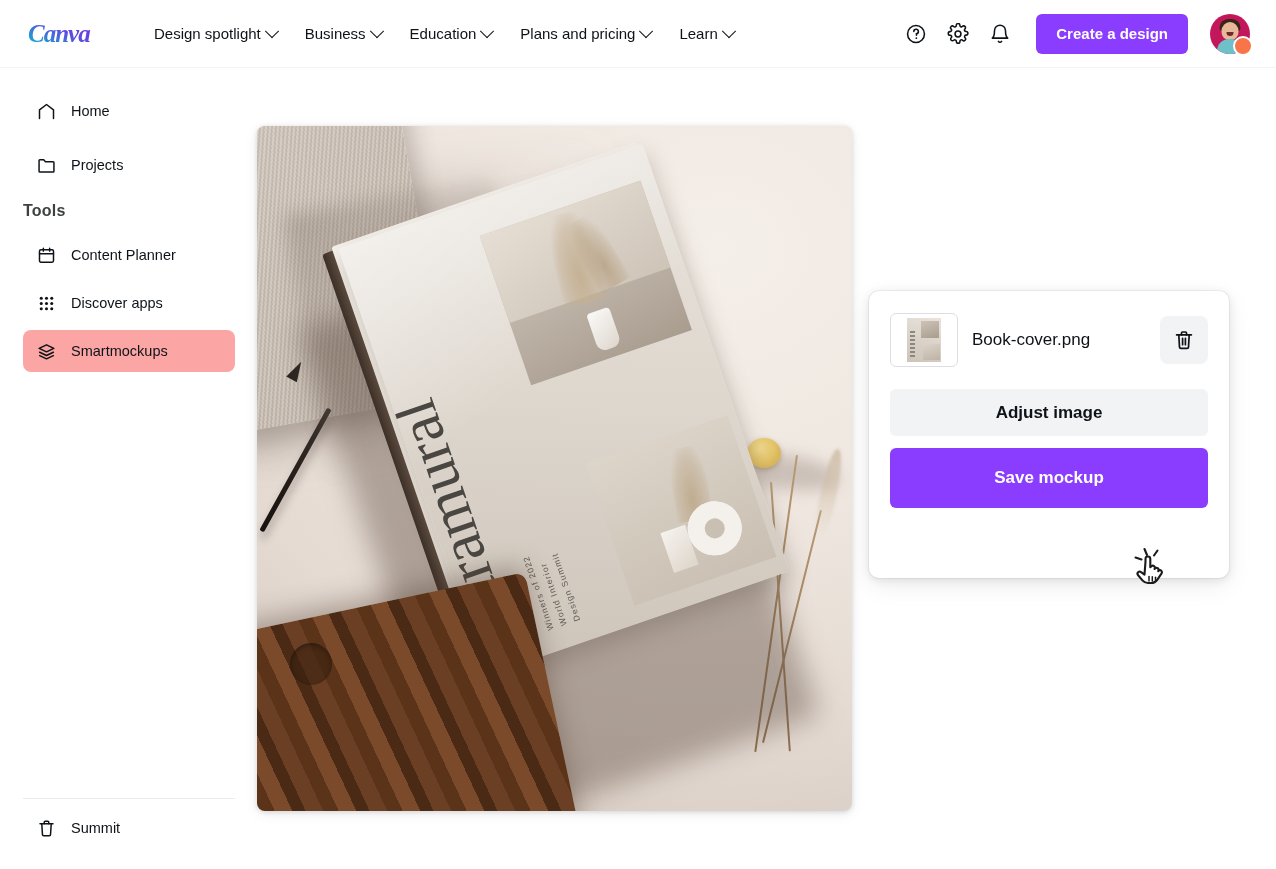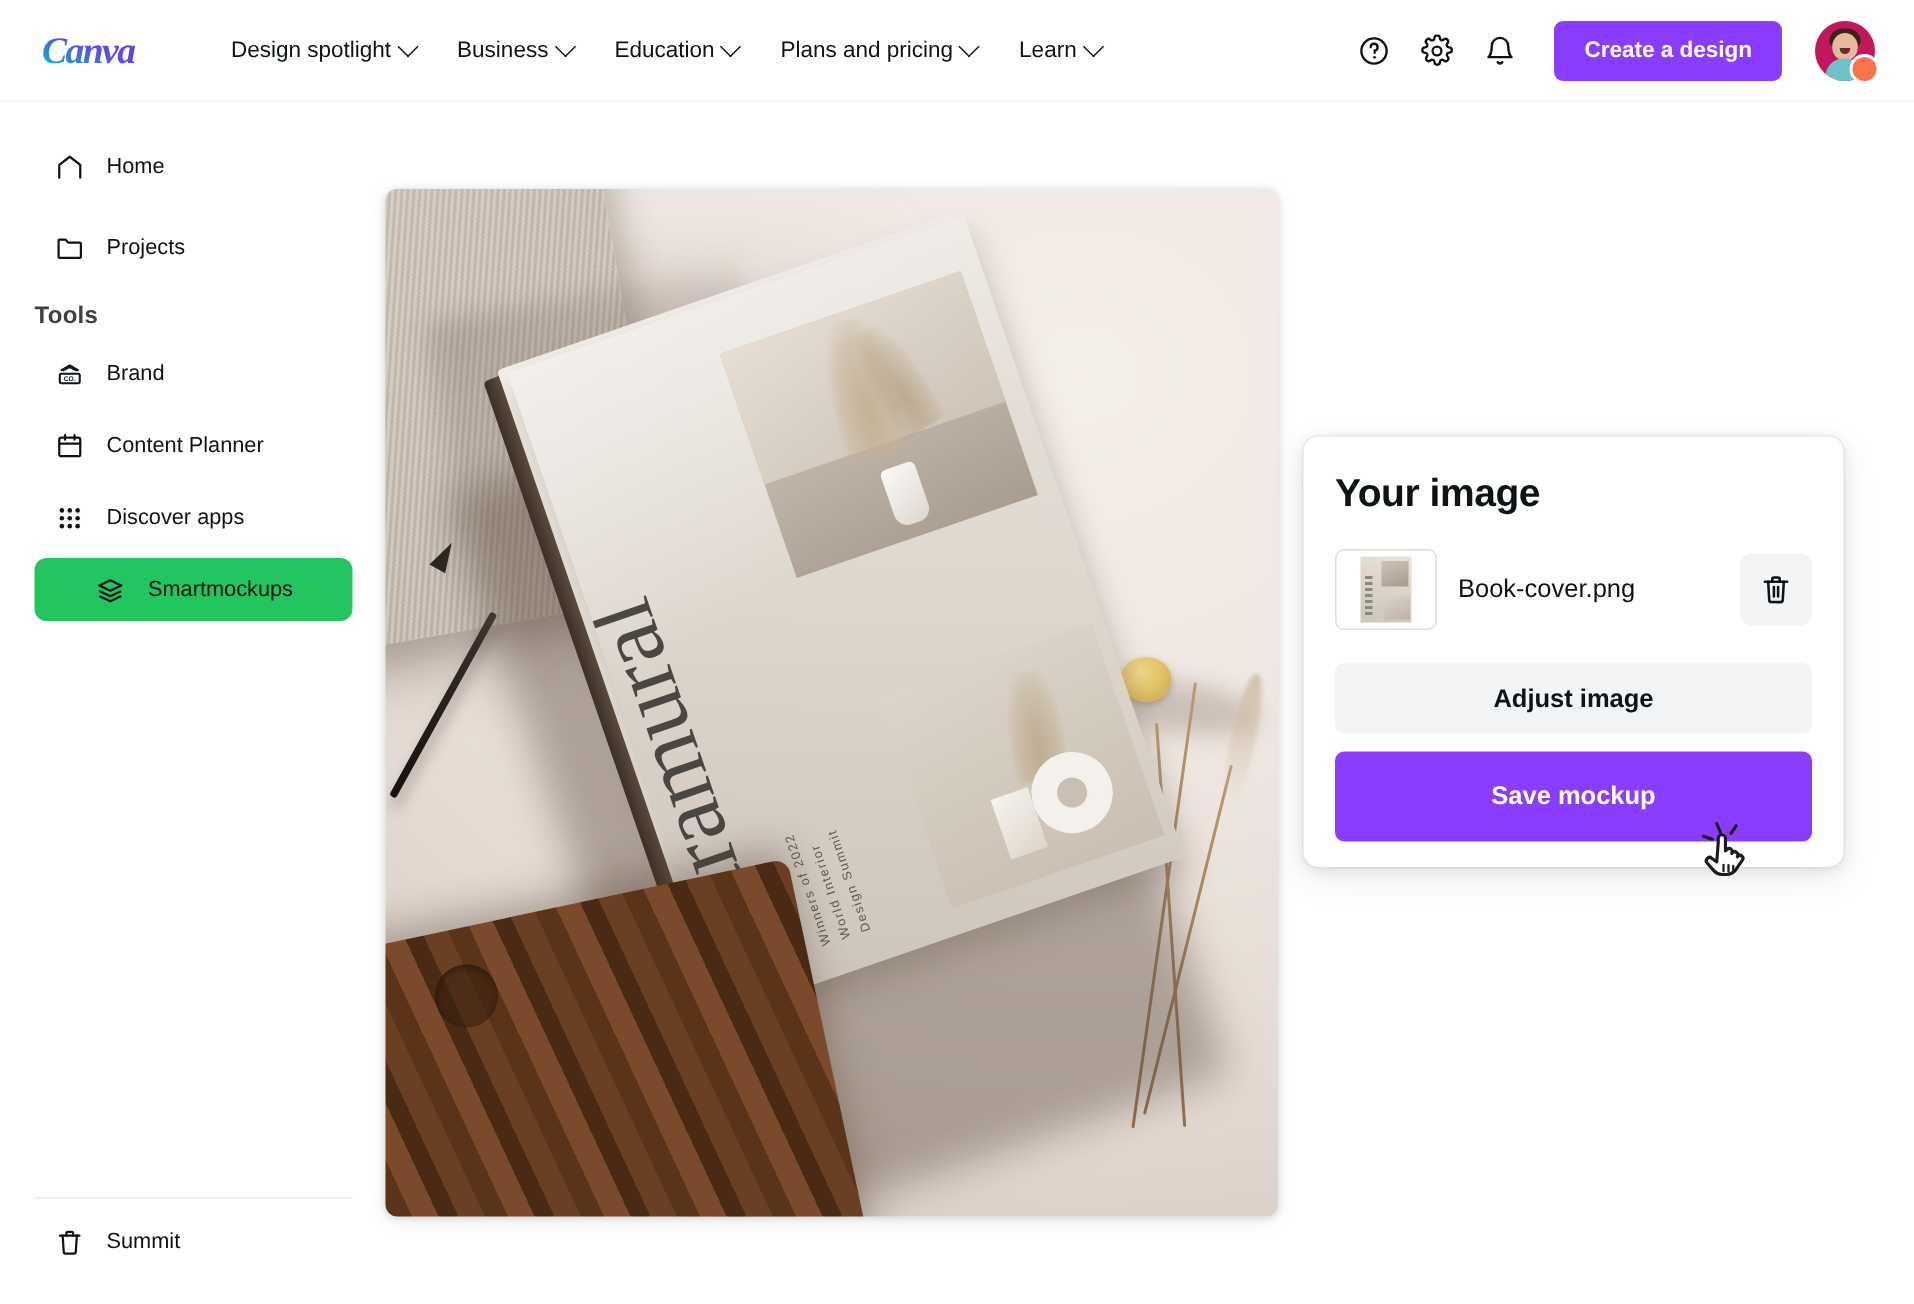--- a/index.html
+++ b/index.html
@@ -98,21 +98,21 @@
     width: 258px; height: 801px;
     background: #ffffff;
     padding-top: 22px;
   }
   .side-item {
     display: flex; align-items: center; gap: 14px;
     height: 42px; margin: 0 23px; padding: 0 12px;
     border-radius: 8px; cursor: pointer;
     font-size: 14.5px; color: #0e1318;
   }
-  .side-item.active { background: #22c55e; justify-content: center; }
+  .side-item.active { background: #fca5a5; }
   .side-gap { height: 6px; }
   .side-label-group {
     font-size: 16px; font-weight: 700; color: #3e4042;
     margin: 16px 0 8px 23px; letter-spacing: .2px;
   }
   .side-ico {
     width: 22px; height: 22px; flex: 0 0 22px;
     display: flex; align-items: center; justify-content: center;
   }
   .side-bottom {
@@ -535,31 +535,20 @@
     <span class="side-ico">
       <svg width="21" height="21" viewBox="0 0 24 24" fill="none" stroke="#0e1318" stroke-width="1.7" stroke-linejoin="round">
         <path d="M3.5 18.5V6.4c0-.5.4-.9.9-.9h4.4l2 2.2h8.8c.5 0 .9.4.9.9v9.9c0 .5-.4.9-.9.9H4.4a.9.9 0 0 1-.9-.9z"></path>
       </svg>
     </span>
     <span>Projects</span>
   </div>
 
   <div class="side-label-group">Tools</div>
 
-  <div class="side-item">
-    <span class="side-ico">
-      <svg width="21" height="21" viewBox="0 0 24 24" fill="none" stroke="#0e1318" stroke-width="1.6" stroke-linejoin="round">
-        <path d="M5.2 9.2 12 5.2l6.8 4"></path>
-        <path d="M6.6 9.2 12 6.6l5.4 2.6"></path>
-        <rect x="4.4" y="11.6" width="15.2" height="7.2" rx="1.2"></rect>
-        <text x="12" y="16.9" font-family="Liberation Sans, sans-serif" font-size="5.2" font-weight="700" fill="#0e1318" stroke="none" text-anchor="middle">CO.</text>
-      </svg>
-    </span>
-    <span>Brand</span>
-  </div>
   <div class="side-gap"></div>
 
   <div class="side-item">
     <span class="side-ico">
       <svg width="21" height="21" viewBox="0 0 24 24" fill="none" stroke="#0e1318" stroke-width="1.7" stroke-linecap="round" stroke-linejoin="round">
         <rect x="4" y="5.4" width="16" height="14.2" rx="1.6"></rect>
         <path d="M4 10h16"></path>
         <path d="M8.4 3.6v3.4M15.6 3.6v3.4"></path>
       </svg>
     </span>
@@ -660,21 +649,20 @@
       </div>
     </div>
 
     <div class="board"></div>
     <div class="board-knob"></div>
   </div>
 </div>
 
 <section class="card">
 
-  <div class="card-title">Your image</div>
 
   <div class="file-row">
     <div class="thumb">
       <div class="thumb-inner">
         <div class="ti-photo"></div>
         <div class="ti-photo2"></div>
         <div class="ti-text"></div>
       </div>
     </div>
 

